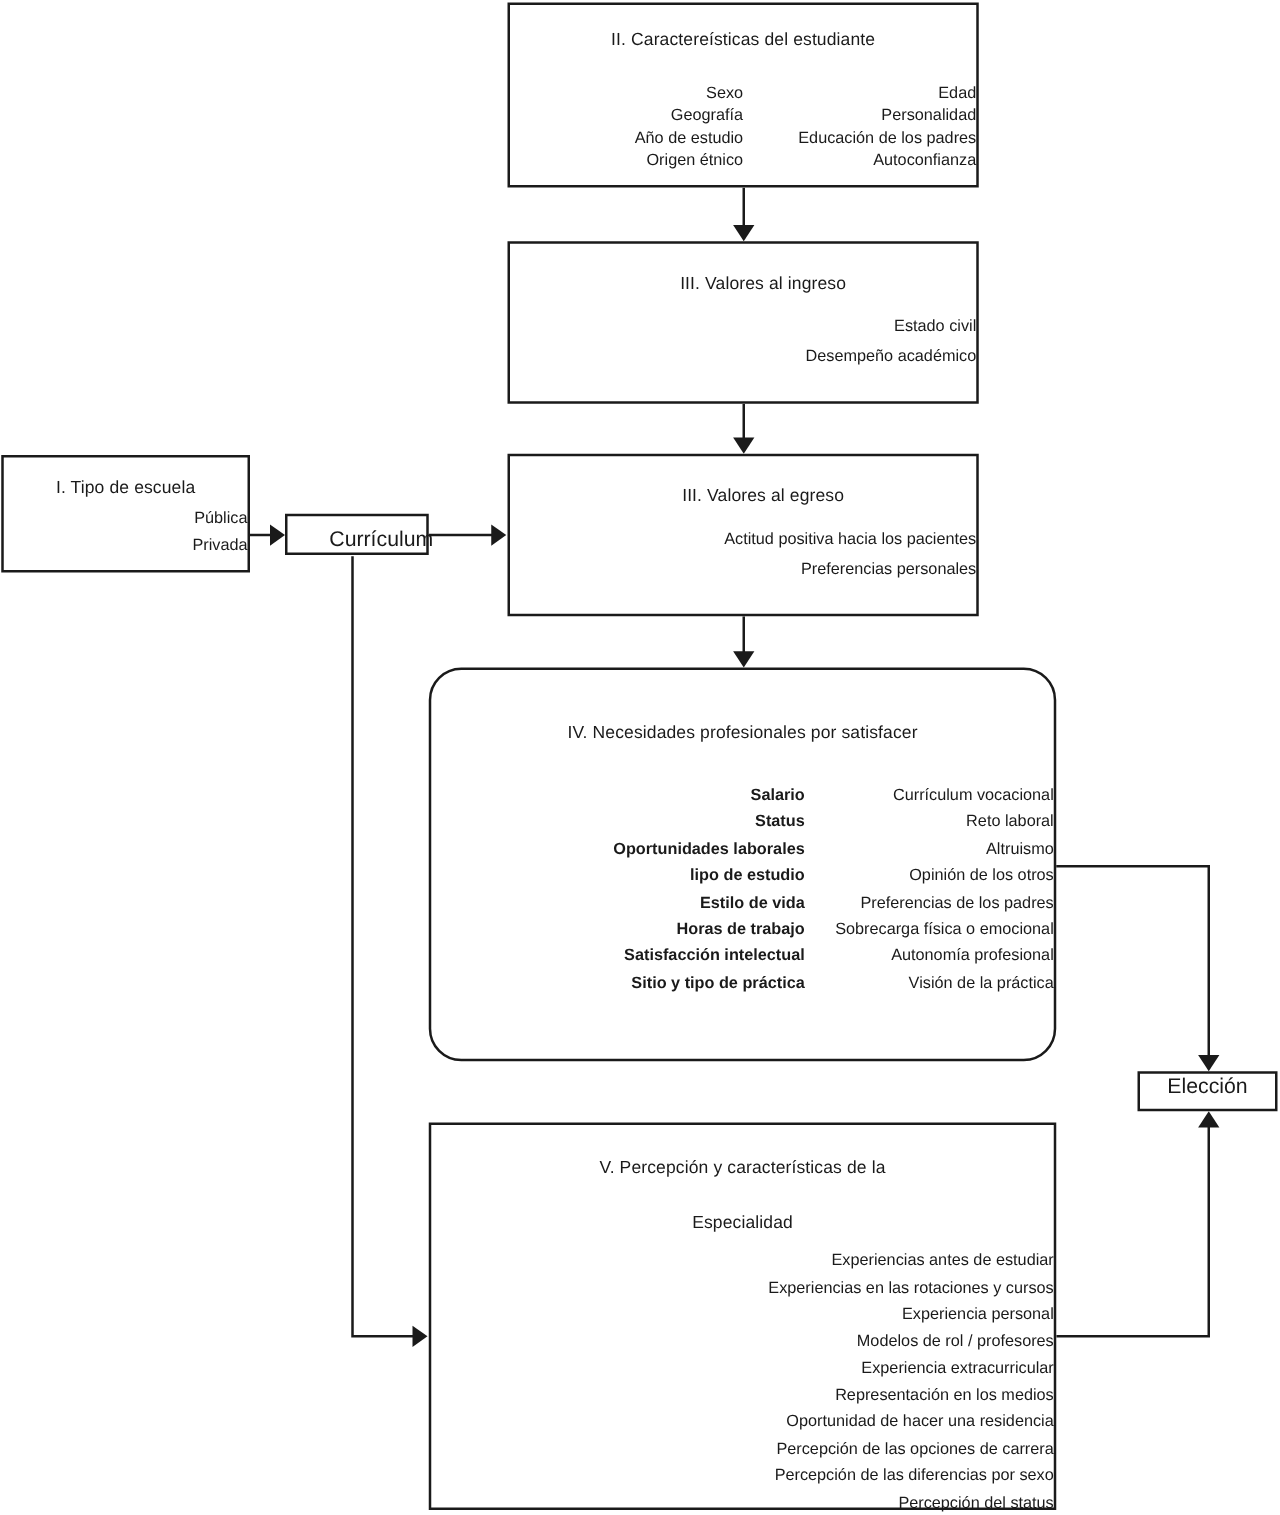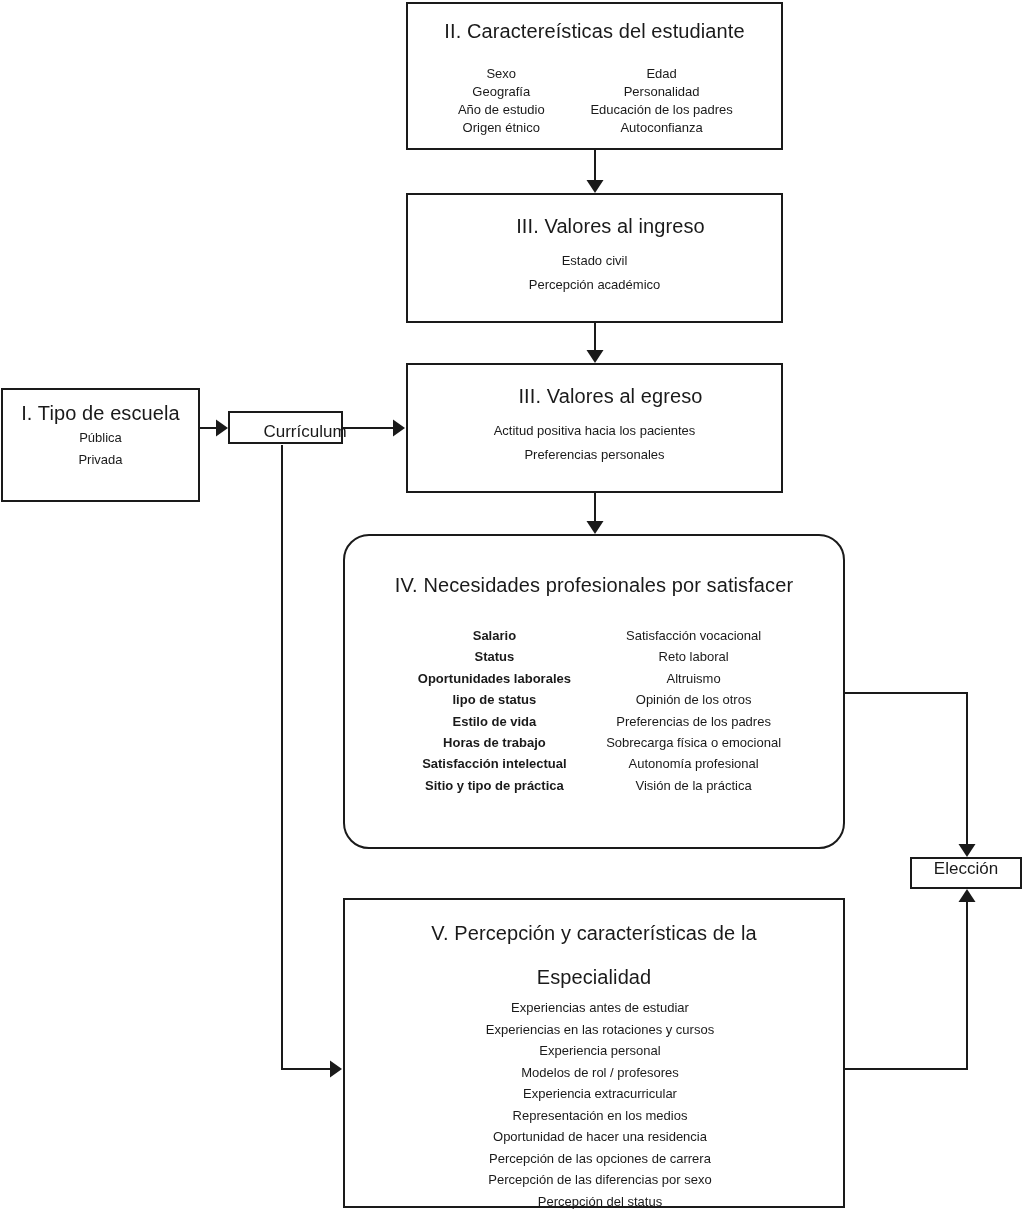--- a/index.html
+++ b/index.html
@@ -23,27 +23,27 @@
   svg.connectors .ln { stroke:#1a1a1a; stroke-width:2; fill:none; }
   svg.connectors .ah { fill:#1a1a1a; stroke:none; }
 
   .box {
     position:absolute;
     border:2px solid #1a1a1a;
     background:#ffffff;
   }
   .box-title {
     text-align:center;
-    font-size:20px;
+    font-size:14px;
     line-height:22px;
     letter-spacing:0.1px;
     white-space:nowrap;
   }
   .item {
-    text-align:center;
+    text-align:right;
     font-size:13px;
     white-space:nowrap;
   }
   .list { text-align:center; }
   .col { position:absolute; text-align:center; }
   .small-label {
     font-size:17px;
     white-space:nowrap;
   }
 
@@ -51,21 +51,21 @@
   #box-student .box-title { margin-top:16px; }
   #box-student .col { top:61px; line-height:18px; }
   #box-student .col-a { left:0; width:50%; }
   #box-student .col-b { left:36%; width:64%; }
 
   #box-ingreso { left:406px; top:193px; width:377px; height:130px; }
   #box-egreso  { left:406px; top:363px; width:377px; height:130px; }
   .mid-box .box-title { margin-top:20px;margin-left:32px; }
   .mid-box .list { margin-top:12px; line-height:24px; }
 
-  #box-escuela { left:1px; top:388px; width:199px; height:114px; }
+  #box-escuela { left:1px; top:364px; width:199px; height:94px; }
   #box-escuela .box-title { margin-top:13px; line-height:20px; }
   #box-escuela .list { margin-top:4px; line-height:22px; }
 
   #box-curriculum {
     left:228px; top:411px; width:115px; height:33px;
     display:flex; align-items:flex-end; justify-content:center;padding-left:39px;
   }
   #box-eleccion {
     left:910px; top:857px; width:112px; height:32px;
     display:flex; align-items:flex-start; justify-content:center;
@@ -126,21 +126,21 @@
         <div class="item">Personalidad</div>
         <div class="item">Educación de los padres</div>
         <div class="item">Autoconfianza</div>
       </div>
   </div>
 
   <div class="box mid-box" id="box-ingreso">
     <div class="box-title">III. Valores al ingreso</div>
     <div class="list">
         <div class="item">Estado civil</div>
-        <div class="item">Percepción académico</div>
+        <div class="item">Desempeño académico</div>
       </div>
   </div>
 
   <div class="box mid-box" id="box-egreso">
     <div class="box-title">III. Valores al egreso</div>
     <div class="list">
         <div class="item">Actitud positiva hacia los pacientes</div>
         <div class="item">Preferencias personales</div>
       </div>
   </div>
@@ -156,28 +156,28 @@
   <div class="box" id="box-curriculum">
     <span class="small-label">Currículum</span>
   </div>
 
   <div class="box" id="box-necesidades">
     <div class="box-title">IV. Necesidades profesionales por satisfacer</div>
     <div class="col col-a">
         <div class="item">Salario</div>
         <div class="item">Status</div>
         <div class="item">Oportunidades laborales</div>
-        <div class="item">lipo de status</div>
+        <div class="item">lipo de estudio</div>
         <div class="item">Estilo de vida</div>
         <div class="item">Horas de trabajo</div>
         <div class="item">Satisfacción intelectual</div>
         <div class="item">Sitio y tipo de práctica</div>
       </div>
     <div class="col col-b">
-        <div class="item">Satisfacción vocacional</div>
+        <div class="item">Currículum vocacional</div>
         <div class="item">Reto laboral</div>
         <div class="item">Altruismo</div>
         <div class="item">Opinión de los otros</div>
         <div class="item">Preferencias de los padres</div>
         <div class="item">Sobrecarga física o emocional</div>
         <div class="item">Autonomía profesional</div>
         <div class="item">Visión de la práctica</div>
       </div>
   </div>
 

